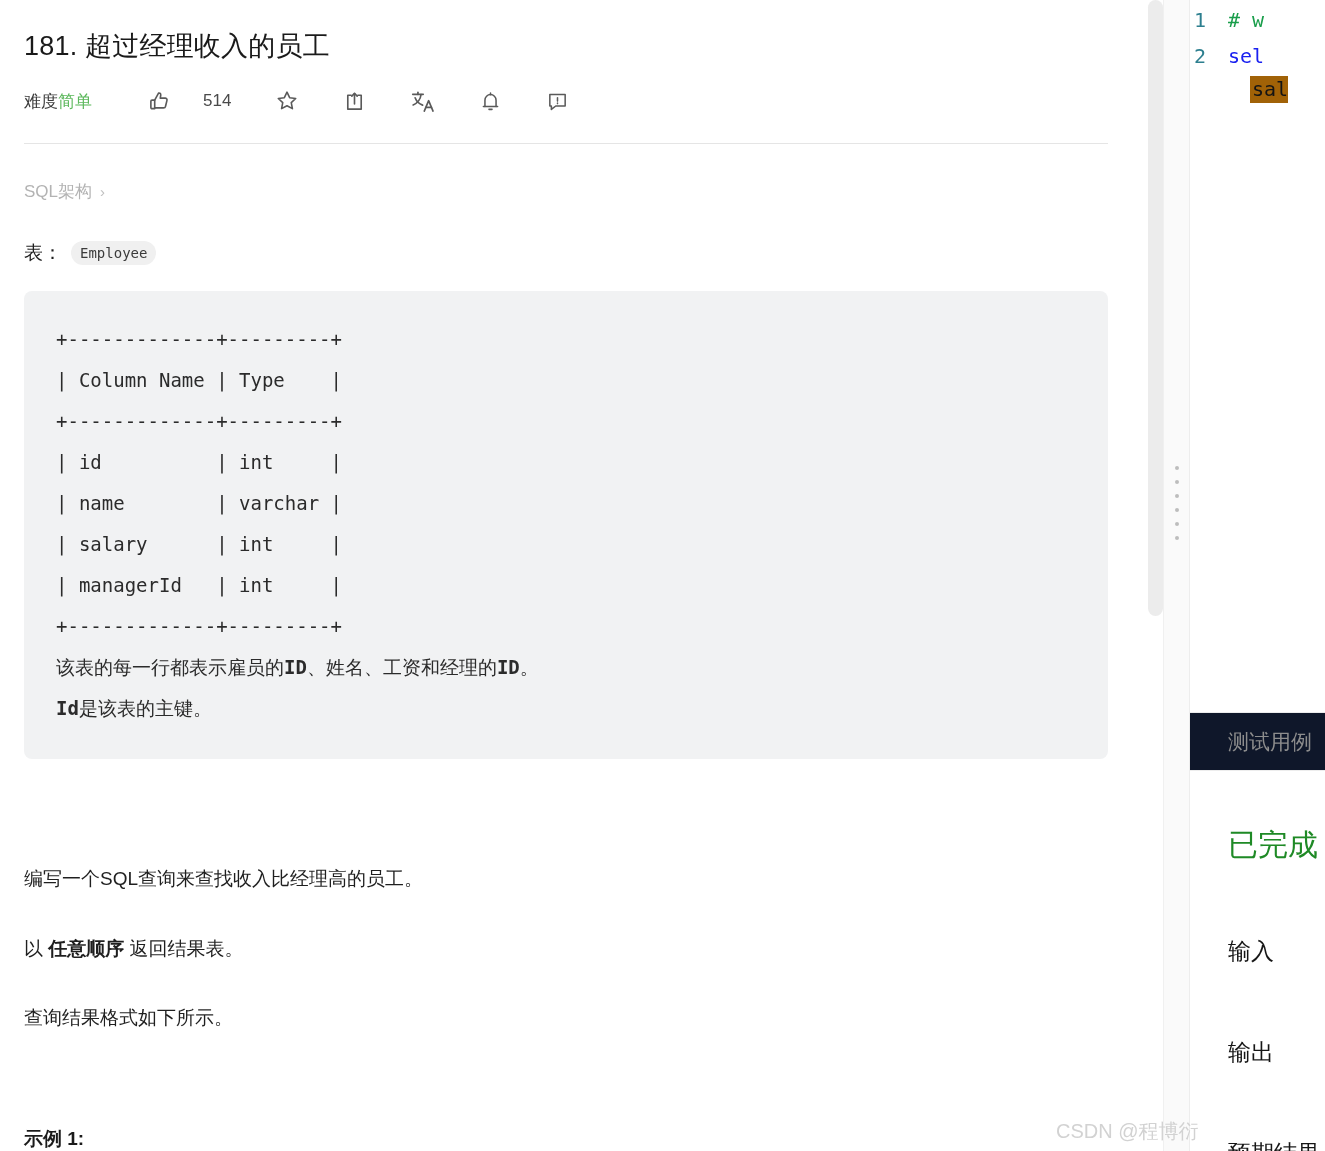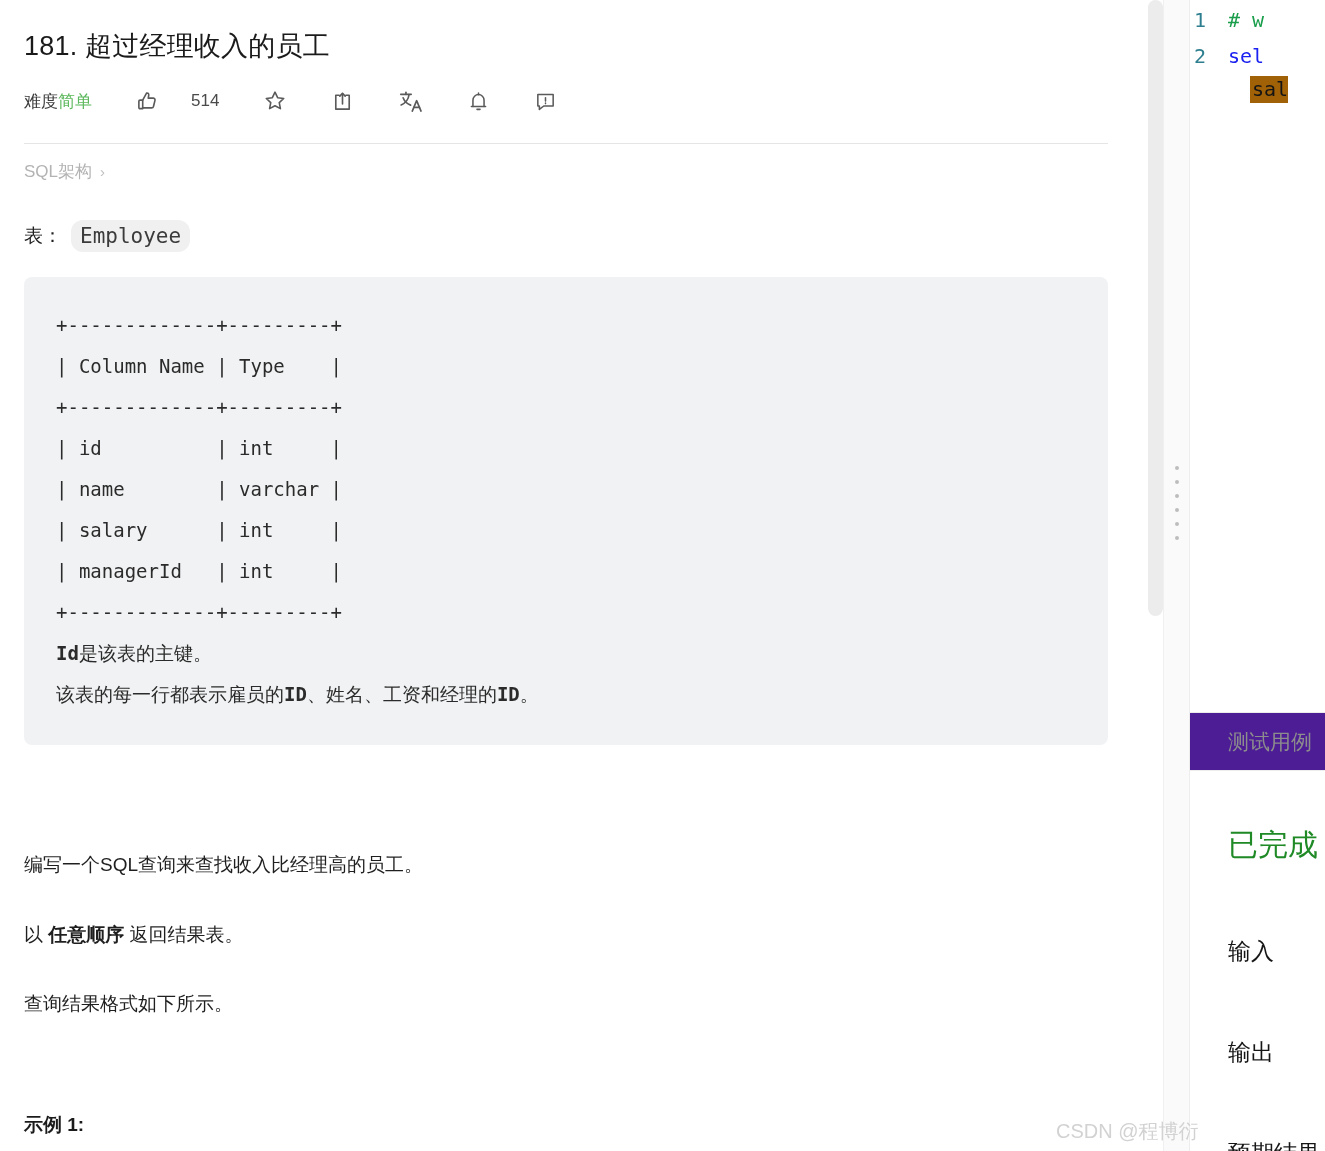--- a/index.html
+++ b/index.html
@@ -49,21 +49,21 @@
     margin-top: 20px;
     height: 34px;
   }
   .meta-label {
     font-size: 17px;
     color: #3c3c3c;
   }
   .meta-diff {
     font-size: 17px;
     color: #5cb85c;
-    margin-right: 44px;
+    margin-right: 56px;
   }
   .meta-ico-btn {
     display: flex;
     align-items: center;
     color: #5a5a5a;
     margin-right: 44px;
     cursor: pointer;
     gap: 23px;
   }
   .meta-ico-btn:last-child { margin-right: 0; }
@@ -75,21 +75,21 @@
   }
 
   .hr {
     height: 1px;
     background: #e5e5e5;
     margin: 25px 0 0 0;
     width: 1084px;
   }
 
   .sql-schema-link {
-    margin-top: 16px;
+    margin-top: 36px;
     font-size: 17px;
     color: #b3b3b3;
     display: inline-flex;
     align-items: baseline;
     cursor: pointer;
   }
   .sql-schema-link .chev {
     margin-left: 8px;
     font-size: 15px;
     color: #c0c0c0;
@@ -101,21 +101,21 @@
     color: #1f1f1f;
     display: flex;
     align-items: center;
   }
   .code-chip {
     font-family: "DejaVu Sans Mono", "Liberation Mono", monospace;
     background: #f0f0f0;
     color: #3b3b3b;
     border-radius: 12px;
     padding: 4px 9px;
-    font-size: 21px;
+    font-size: 14px;
     margin-left: 9px;
   }
 
   .pre-block {
     margin-top: 25px;
     background: #f1f2f3;
     border-radius: 8px;
     padding: 28px 32px 30px 32px;
     width: 1084px;
     box-sizing: border-box;
@@ -261,21 +261,21 @@
     position: absolute;
     top: 712px;
     left: 0;
     right: 0;
     bottom: 0;
     background: #ffffff;
     border-top: 1px solid #ececec;
   }
   #console-tabbar {
     height: 58px;
-    background: #4c1d95;
+    background: #0f172a;
     border-bottom: 1px solid #ededed;
     display: flex;
     align-items: center;
     padding-left: 38px;
     box-sizing: border-box;
     font-family: Liberation Serif, serif;
   }
   #console-tabbar .tab {
     font-size: 21px;
     color: #8d8d8d;
@@ -402,22 +402,22 @@
 
       <div class="pre-block">
         <pre>+-------------+---------+
 | Column Name | Type    |
 +-------------+---------+
 | id          | int     |
 | name        | varchar |
 | salary      | int     |
 | managerId   | int     |
 +-------------+---------+</pre>
+        <div class="pre-note"><span>该表的每一行都表示雇员的</span><b>ID</b><span>、姓名、工资和经理的</span><b>ID</b><span>。</span></div>
         <div class="pre-note"><b>Id</b><span>是该表的主键。</span></div>
-        <div class="pre-note"><span>该表的每一行都表示雇员的</span><b>ID</b><span>、姓名、工资和经理的</span><b>ID</b><span>。</span></div>
       </div>
 
       <p class="para" id="para1">编写一个SQL查询来查找收入比经理高的员工。</p>
 
       <p class="para" id="para2"><span>以 </span><strong>任意顺序</strong><span> 返回结果表。</span></p>
 
       <p class="para" id="para3">查询结果格式如下所示。</p>
 
       <div class="example-head">示例 1:</div>
 

